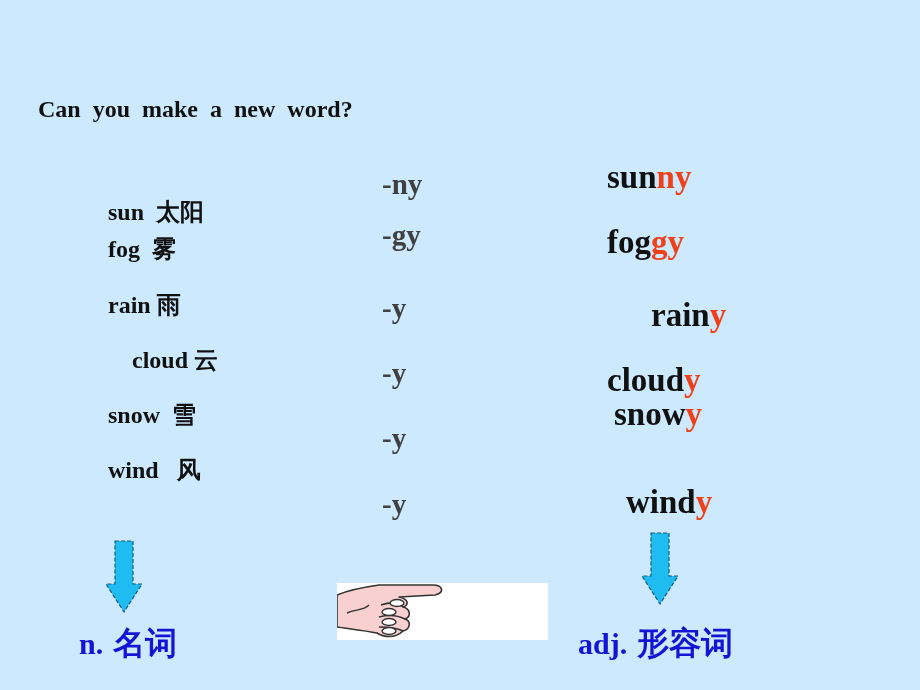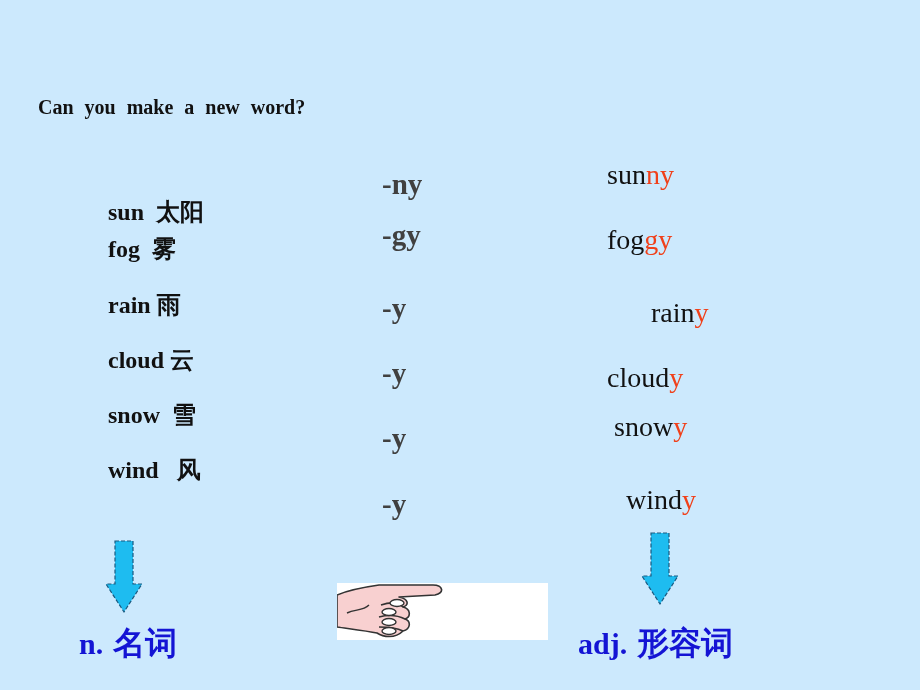--- a/index.html
+++ b/index.html
@@ -10,39 +10,39 @@
       width: 920px;
       height: 690px;
       background: #cce9fd;
       position: relative;
       overflow: hidden;
       font-family: "Liberation Serif", "DejaVu Serif", serif;
     }
     .abs { position: absolute; white-space: nowrap; }
     .title {
       left: 38px; top: 96px;
-      font-size: 20px; font-weight: bold; color: #111;
+      font-size: 24px; font-weight: bold; color: #111;
       word-spacing: 6px;
     }
     .noun {
       left: 108px;
       font-size: 24px; font-weight: bold; color: #111;
     }
     .noun .zh {
       font-family: "DejaVu Sans", sans-serif;
       font-weight: bold;
       font-size: 24px;
     }
     .suffix {
       left: 382px;
       font-size: 29px; font-weight: bold; 
       color: #404040;
     }
     .adj {
-      font-size: 28px; font-weight: normal; color: #111;
+      font-size: 33px; font-weight: bold; color: #111;
     }
     .adj .hl { color: #f0401a; }
     .label {
       font-size: 30px; font-weight: bold; color: #1414d4;
     }
     .label .zh {
       font-family: "DejaVu Sans", sans-serif;
       font-size: 32px; font-weight: bold;
       margin-left: 10px;
       margin-top: 11px;
@@ -62,21 +62,21 @@
 
 <div class="abs noun" style="top:196px;">
   <span>sun</span><span>&nbsp;&nbsp;</span><span class="zh">太阳</span>
 </div>
 <div class="abs noun" style="top:233px;">
   <span>fog</span><span>&nbsp;&nbsp;</span><span class="zh">雾</span>
 </div>
 <div class="abs noun" style="top:289px;">
   <span>rain</span><span>&nbsp;</span><span class="zh">雨</span>
 </div>
-<div class="abs noun" style="top:344px;">
+<div class="abs noun" style="top:344px;margin-left:24px;">
   <span>cloud</span><span>&nbsp;</span><span class="zh">云</span>
 </div>
 <div class="abs noun" style="top:399px;">
   <span>snow</span><span>&nbsp;&nbsp;</span><span class="zh">雪</span>
 </div>
 <div class="abs noun" style="top:454px;">
   <span>wind</span><span>&nbsp;&nbsp;&nbsp;</span><span class="zh">风</span>
 </div>
 
 <div class="abs suffix" style="top:168px;">-ny</div>
@@ -91,21 +91,21 @@
 </div>
 <div class="abs adj" style="left:607px; top:224px;">
   <span>fog</span><span class="hl">gy</span>
 </div>
 <div class="abs adj" style="left:607px; top:297px;margin-left:44px;">
   <span>rain</span><span class="hl">y</span>
 </div>
 <div class="abs adj" style="left:607px; top:362px;">
   <span>cloud</span><span class="hl">y</span>
 </div>
-<div class="abs adj" style="left:614px; top:411px;">
+<div class="abs adj" style="left:614px; top:396px;">
   <span>snow</span><span class="hl">y</span>
 </div>
 <div class="abs adj" style="left:614px; top:484px;margin-left:12px;">
   <span>wind</span><span class="hl">y</span>
 </div>
 
 <svg class="arrow" style="left:104px; top:540px;" width="40" height="74" viewBox="0 0 40 74">
   <polygon points="11,1 29,1 29,44 38,44 20,72 2,44 11,44" fill="#1ebcf0" stroke="#1a5a80" stroke-width="1.2" stroke-dasharray="4,2"></polygon>
 </svg>
 

